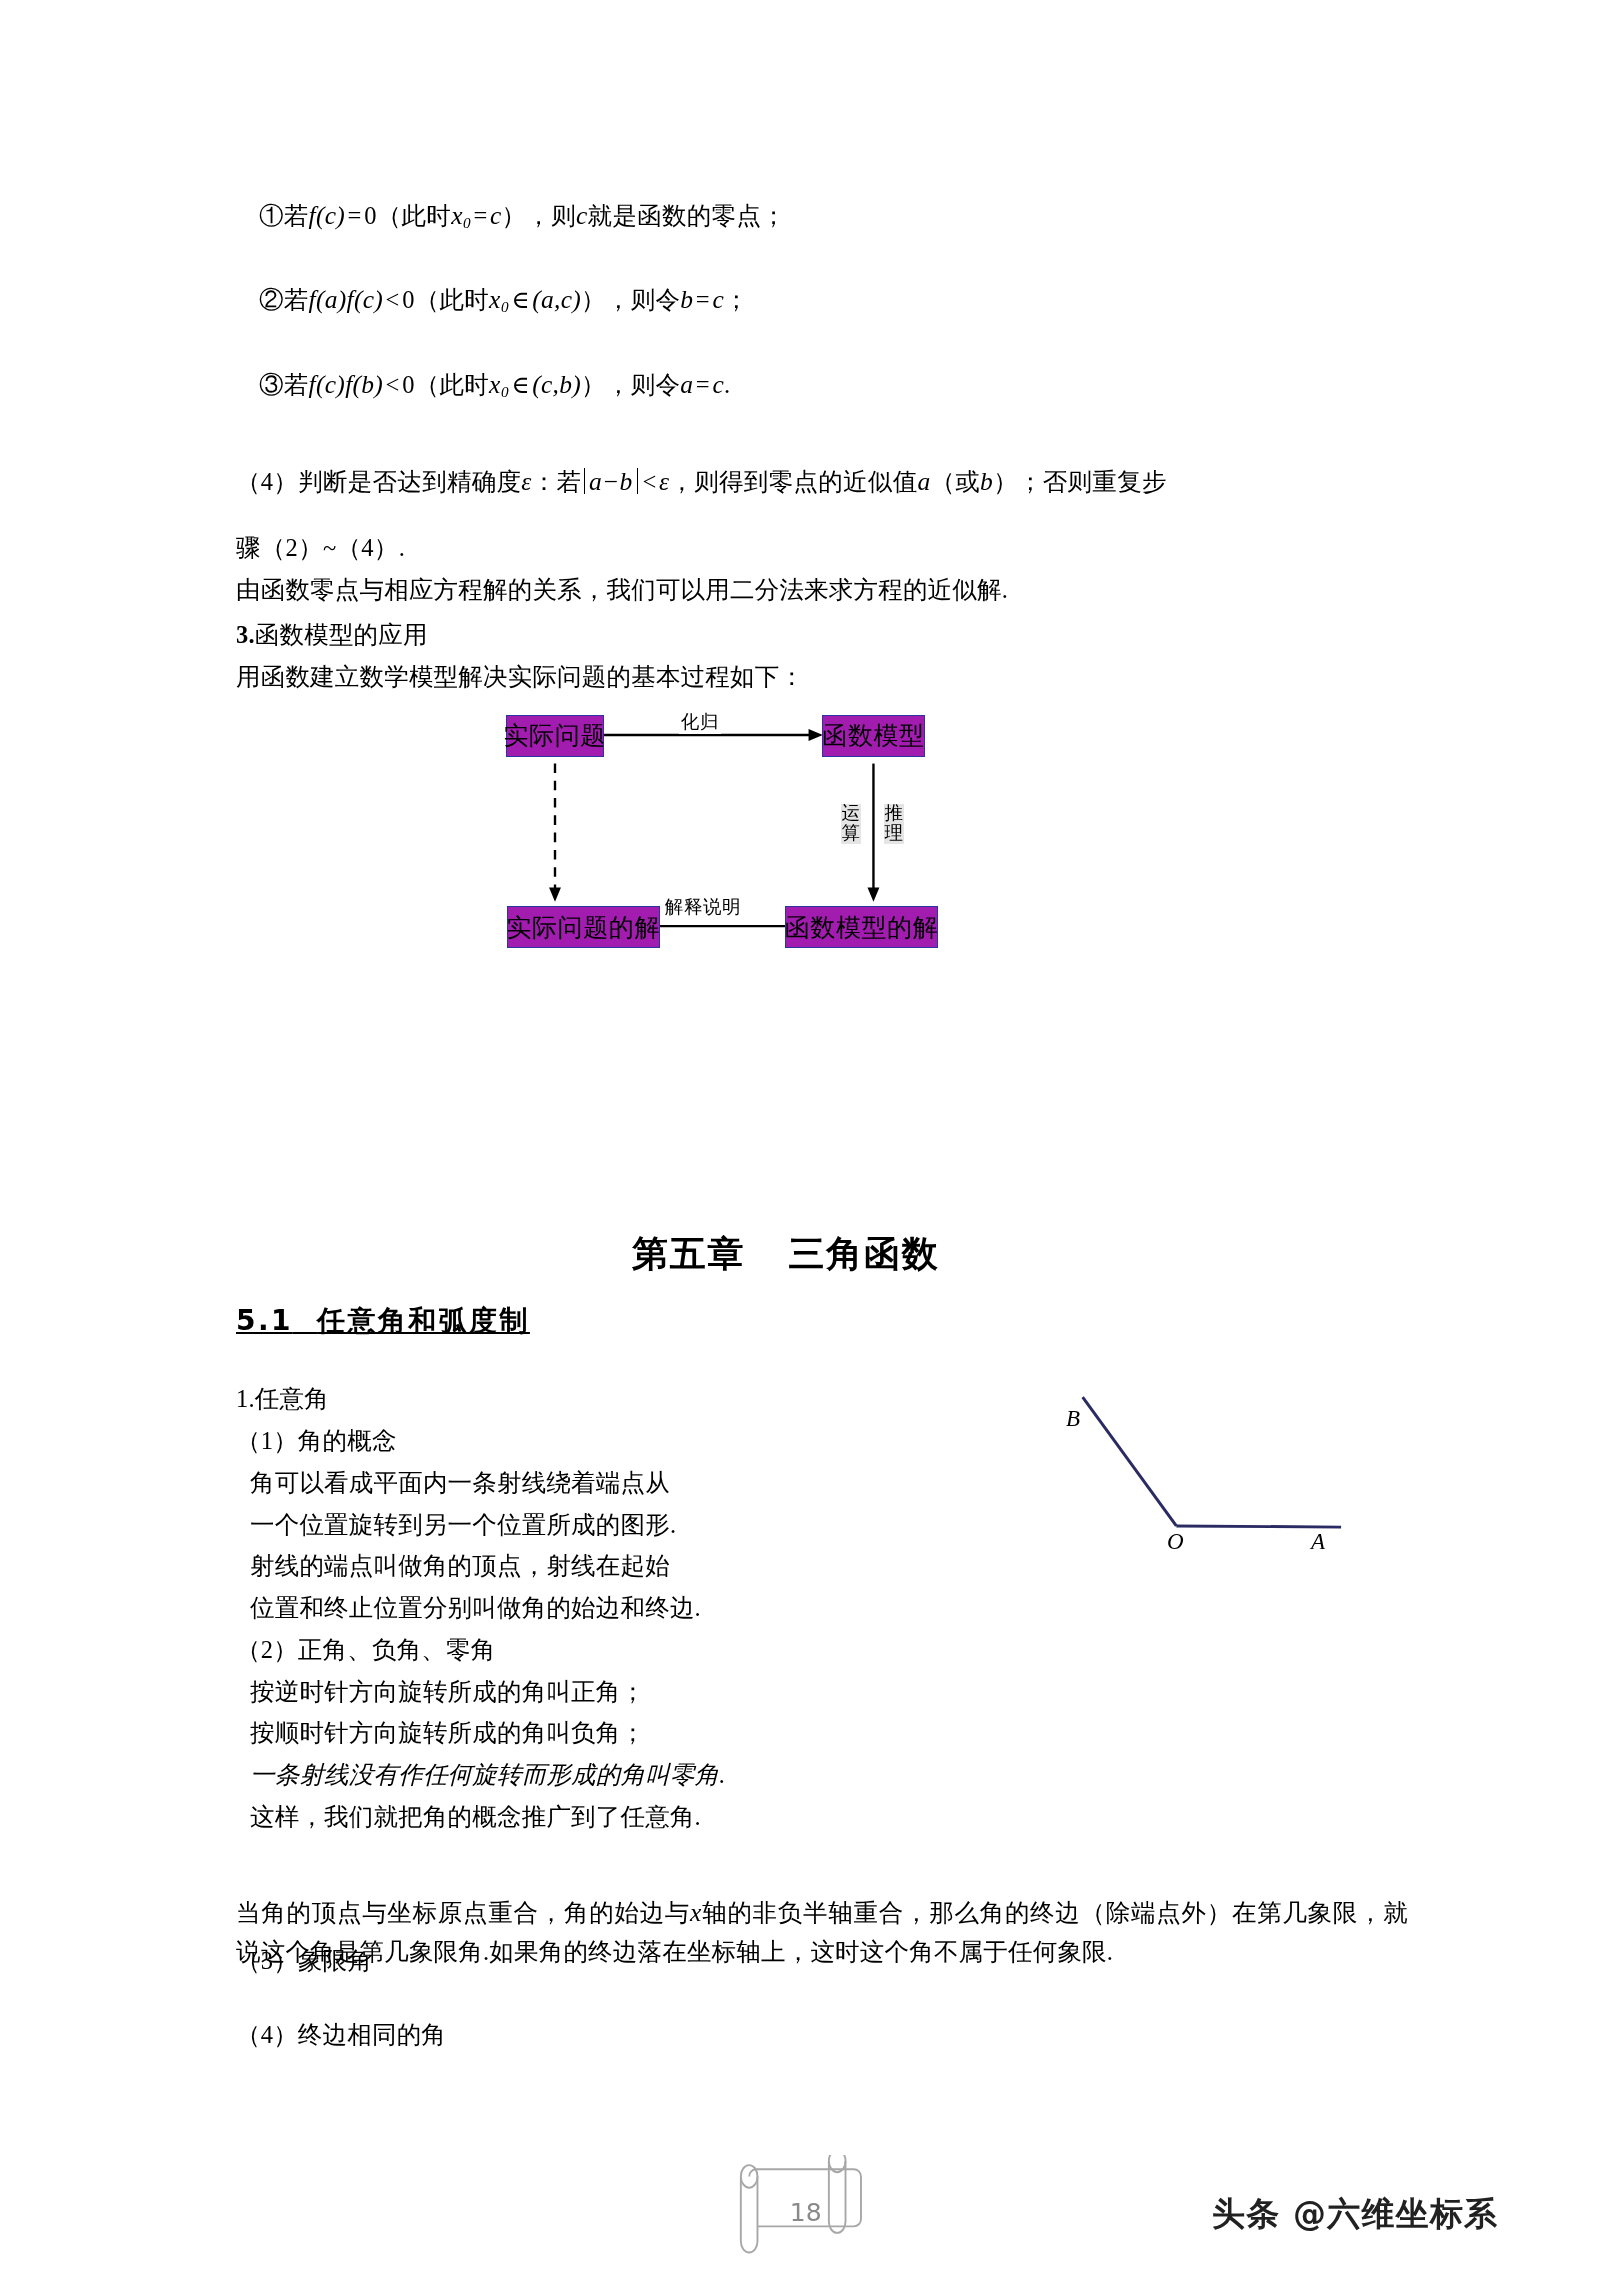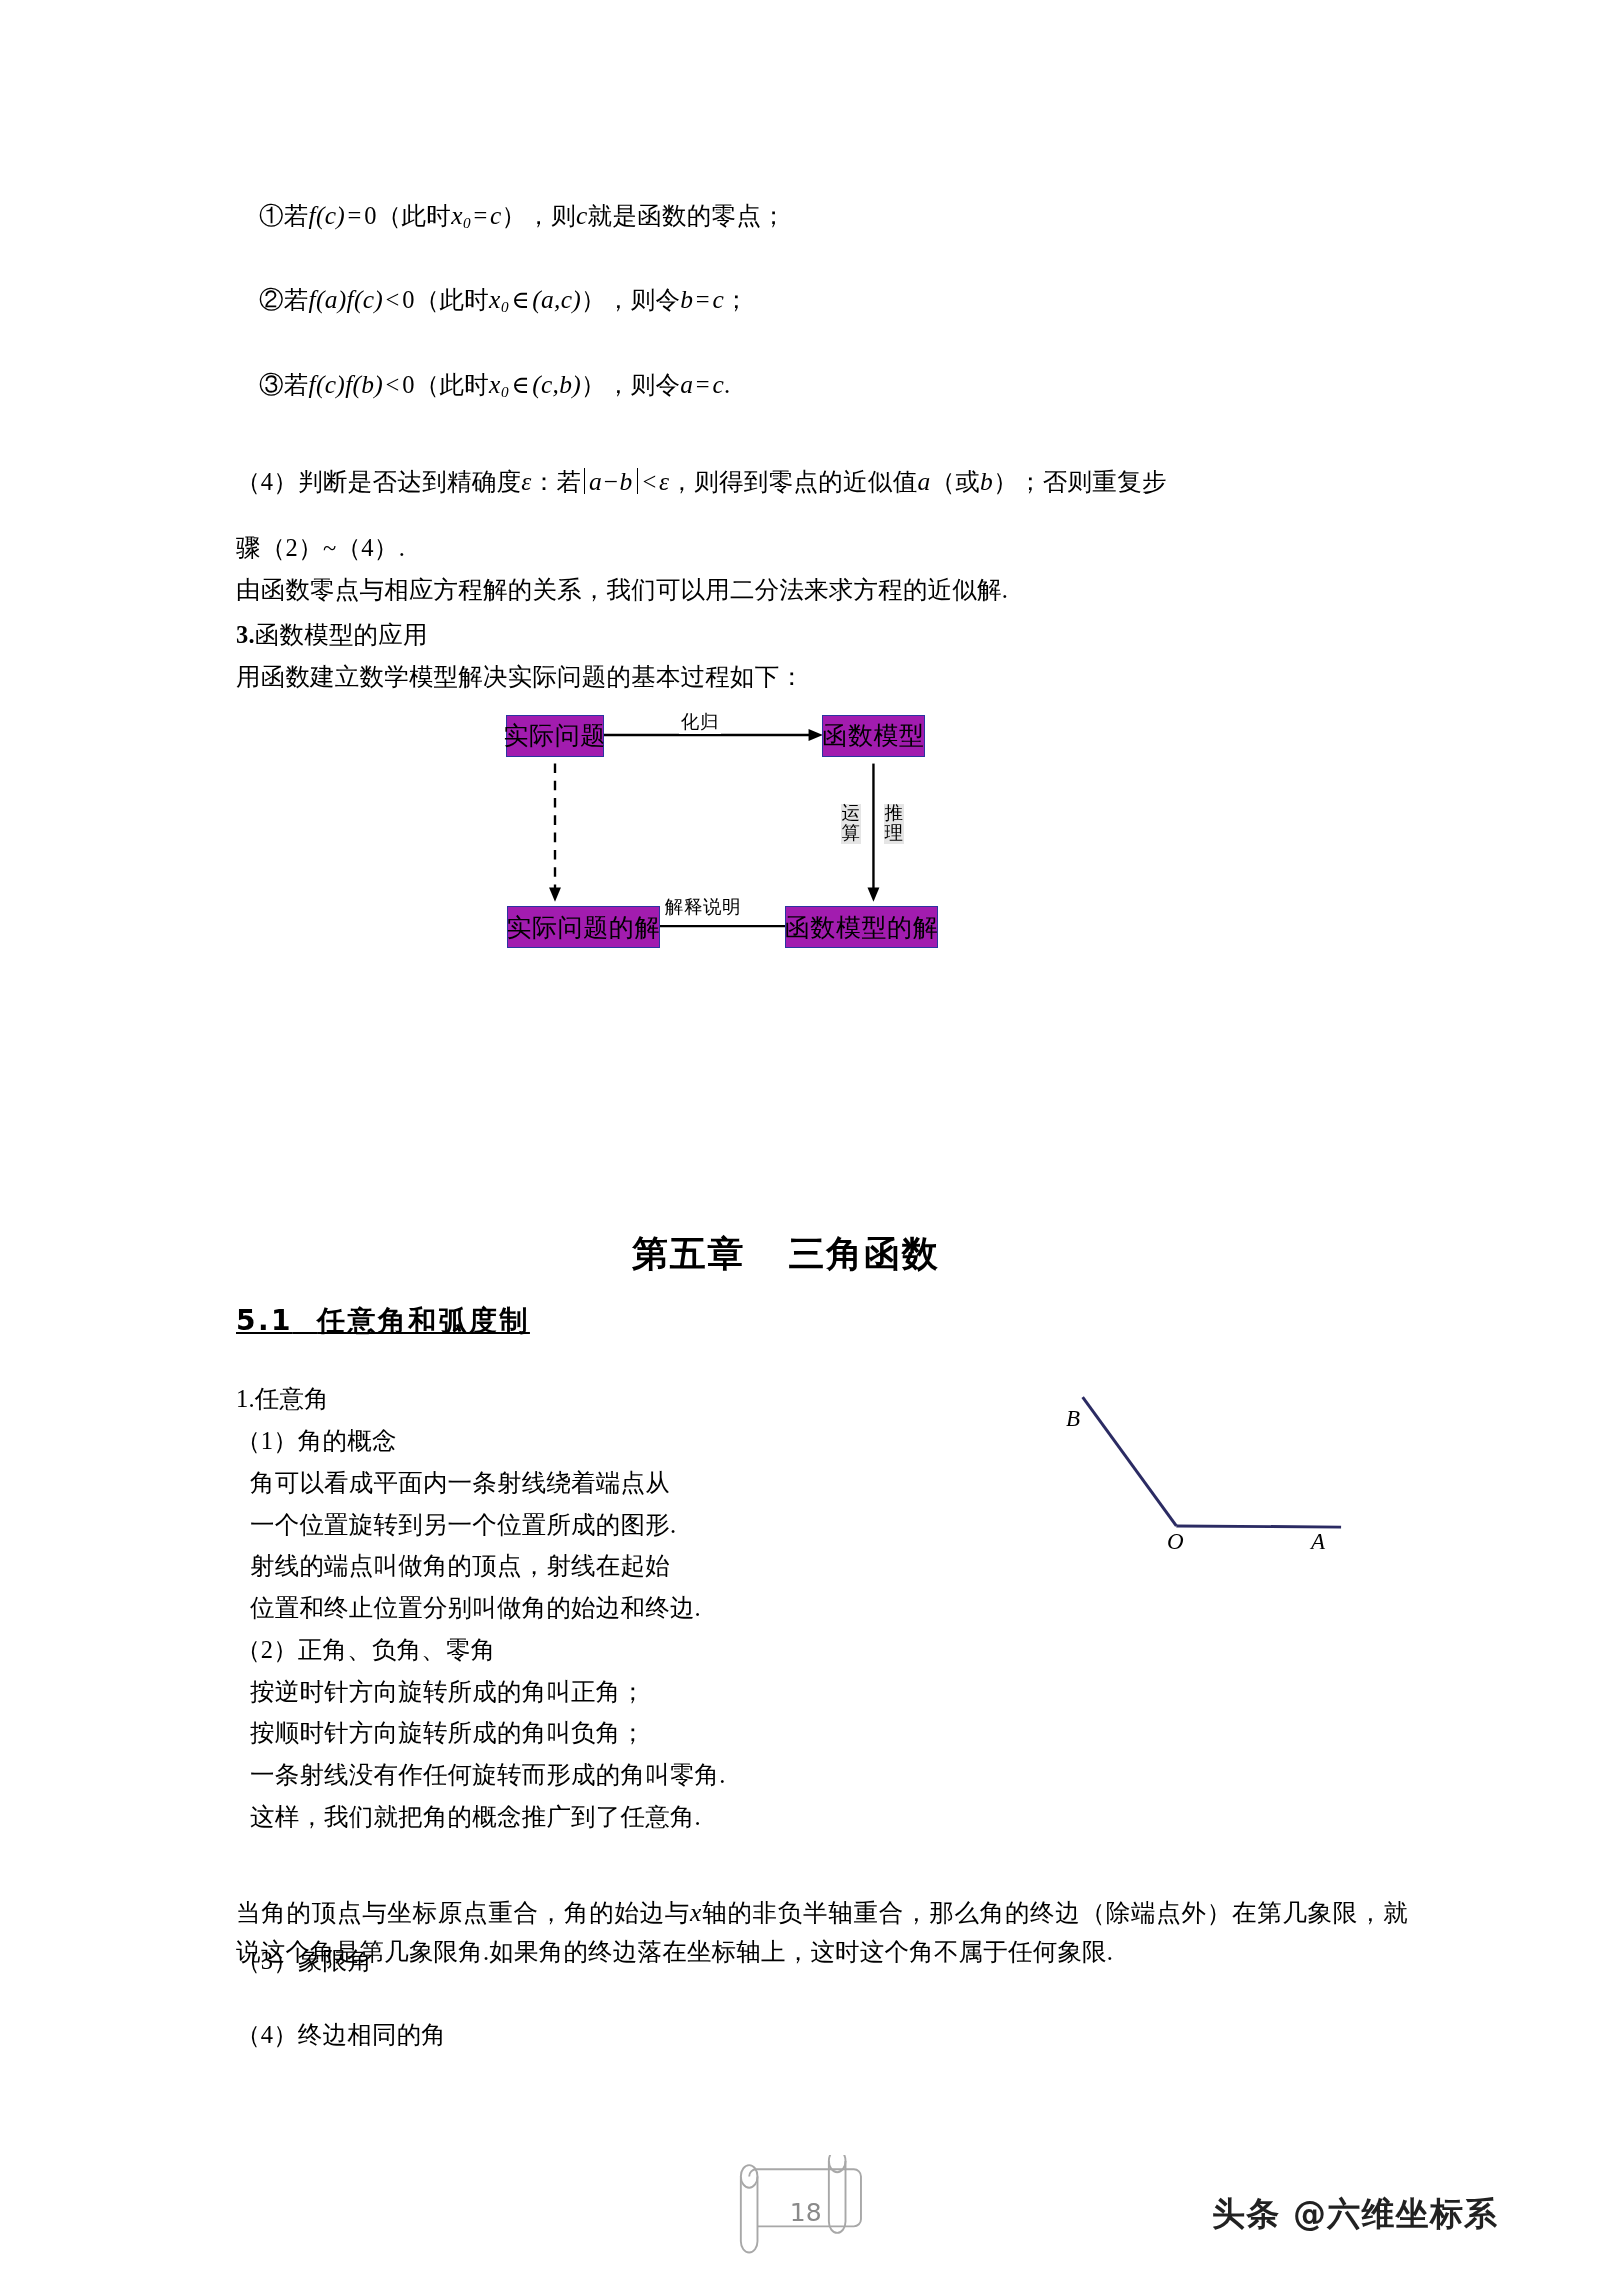--- a/index.html
+++ b/index.html
@@ -260,21 +260,21 @@
 
   <div class="para" style="left:250px; top:1466px;">角可以看成平面内一条射线绕着端点从</div>
   <div class="para" style="left:250px; top:1508px;">一个位置旋转到另一个位置所成的图形.</div>
   <div class="para" style="left:250px; top:1549px;">射线的端点叫做角的顶点，射线在起始</div>
   <div class="para" style="left:250px; top:1591px;">位置和终止位置分别叫做角的始边和终边.</div>
 
   <div class="para" style="left:236px; top:1633px;">（2）正角、负角、零角</div>
 
   <div class="para" style="left:250px; top:1675px;">按逆时针方向旋转所成的角叫正角；</div>
   <div class="para" style="left:250px; top:1716px;">按顺时针方向旋转所成的角叫负角；</div>
-  <div class="para" style="left:250px; top:1758px;">一条射线没有作任何旋转而形成的角叫零角.</div>
+  <div class="para" style="left:250px; top:1758px;font-style:italic;">一条射线没有作任何旋转而形成的角叫零角.</div>
   <div class="para" style="left:250px; top:1800px;">这样，我们就把角的概念推广到了任意角.</div>
 
   <div class="para" style="left:236px; top:1944px;">（3）象限角</div>
 
   <div class="para para-j" style="left:236px; top:1894px; width:1172px; line-height:1.52;">
     <span>当角的顶点与坐标原点重合，角的始边与</span><span class="mathvar">x</span><span>轴的非负半轴重合，那么角的终边（除端点外）在第几象限，就说这个角是第几象限角.如果角的终边落在坐标轴上，这时这个角不属于任何象限.</span>
   </div>
 
   <div class="para" style="left:236px; top:2018px;">（4）终边相同的角</div>
 

